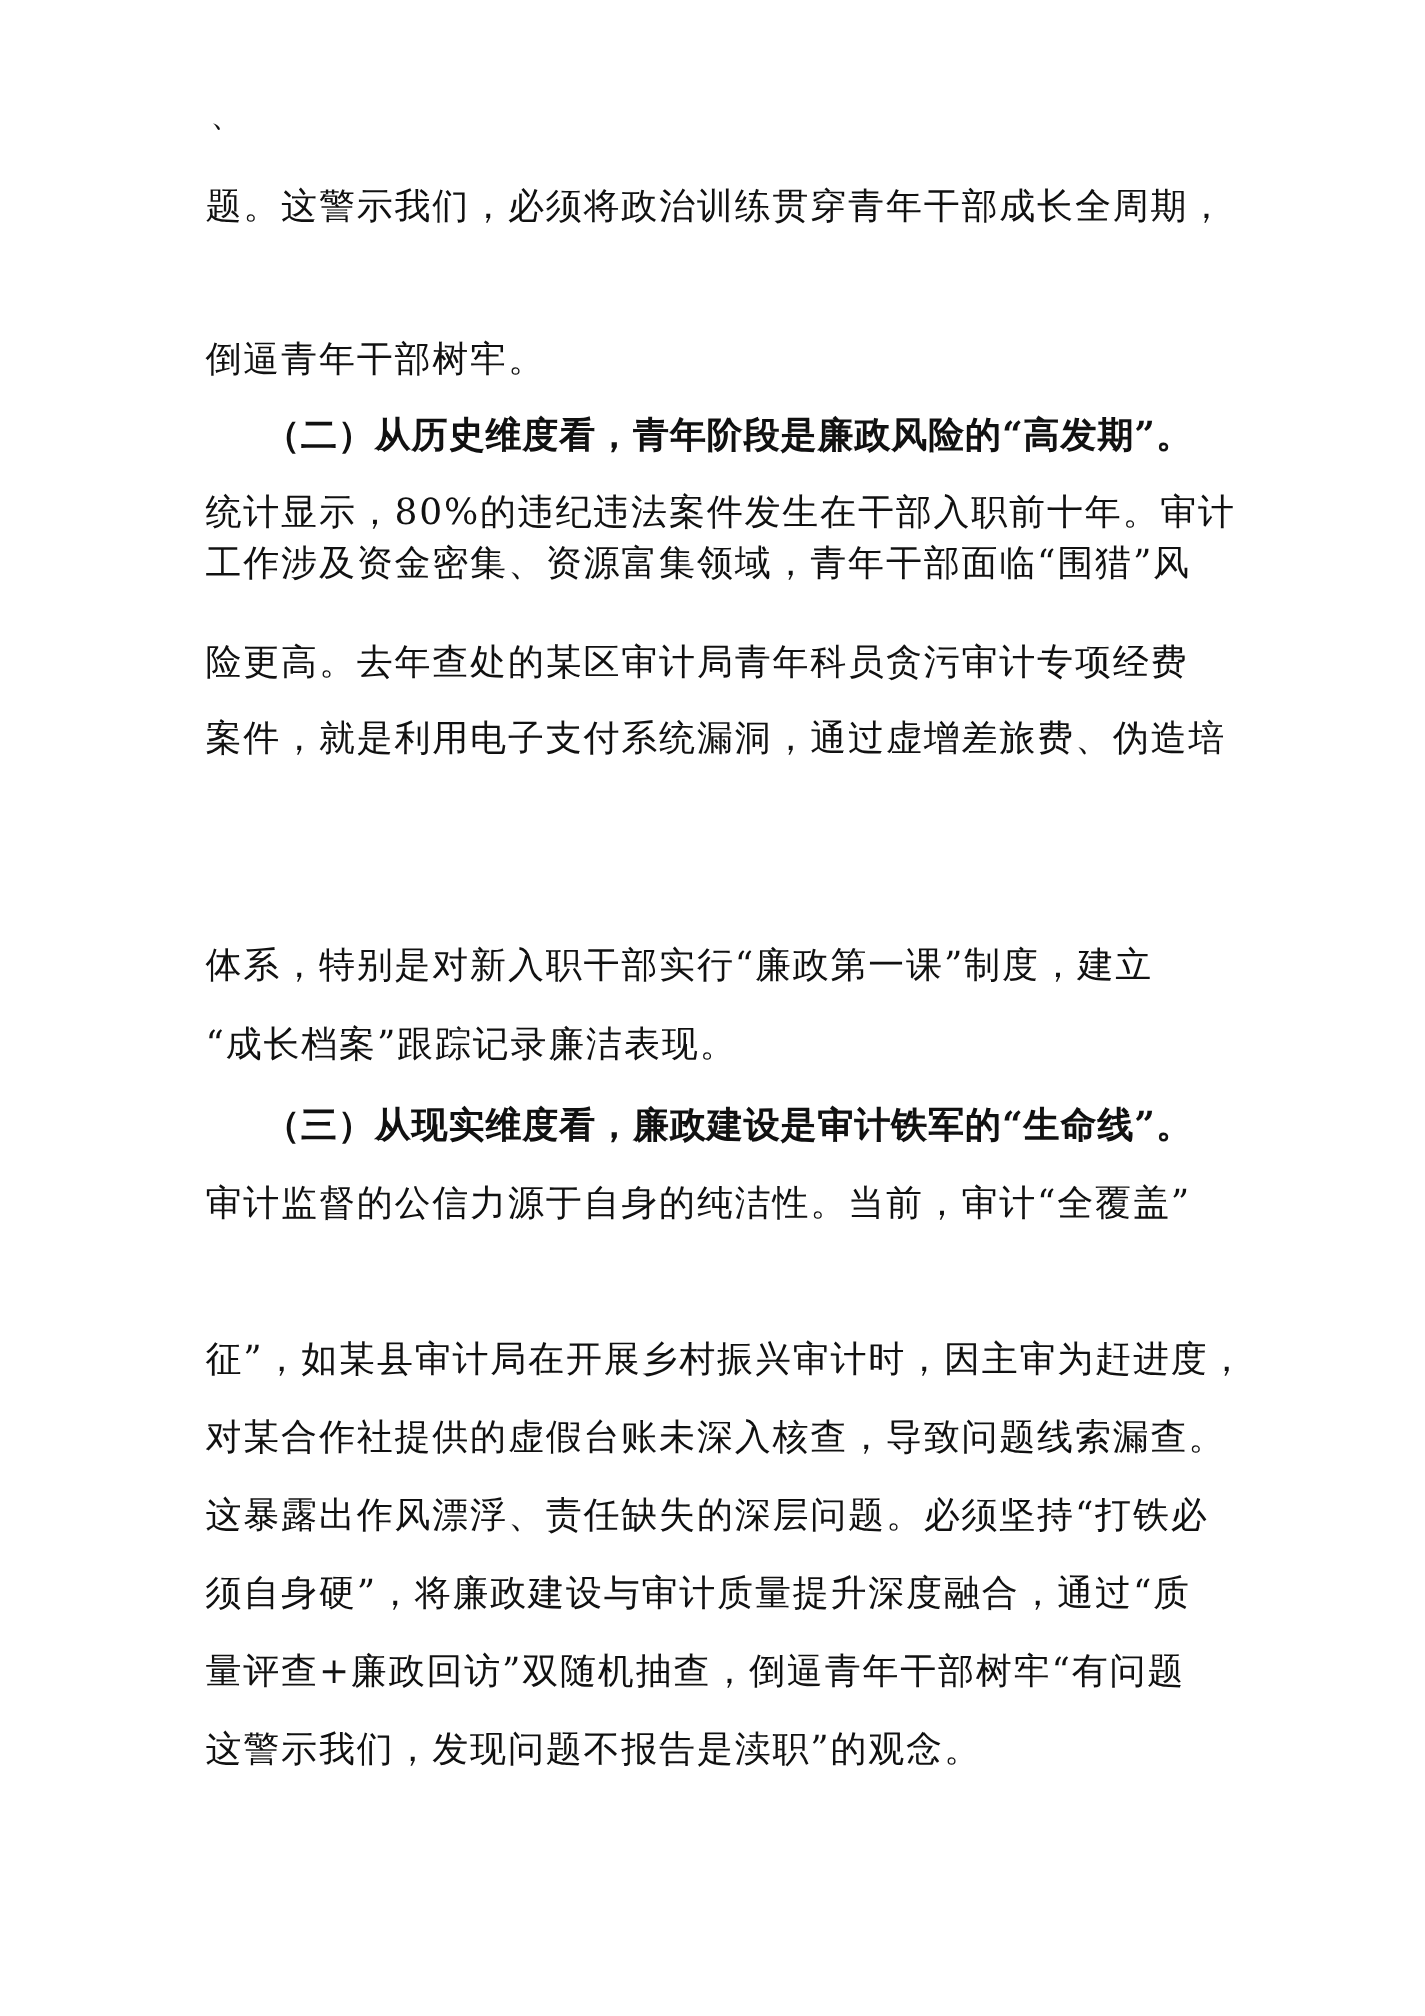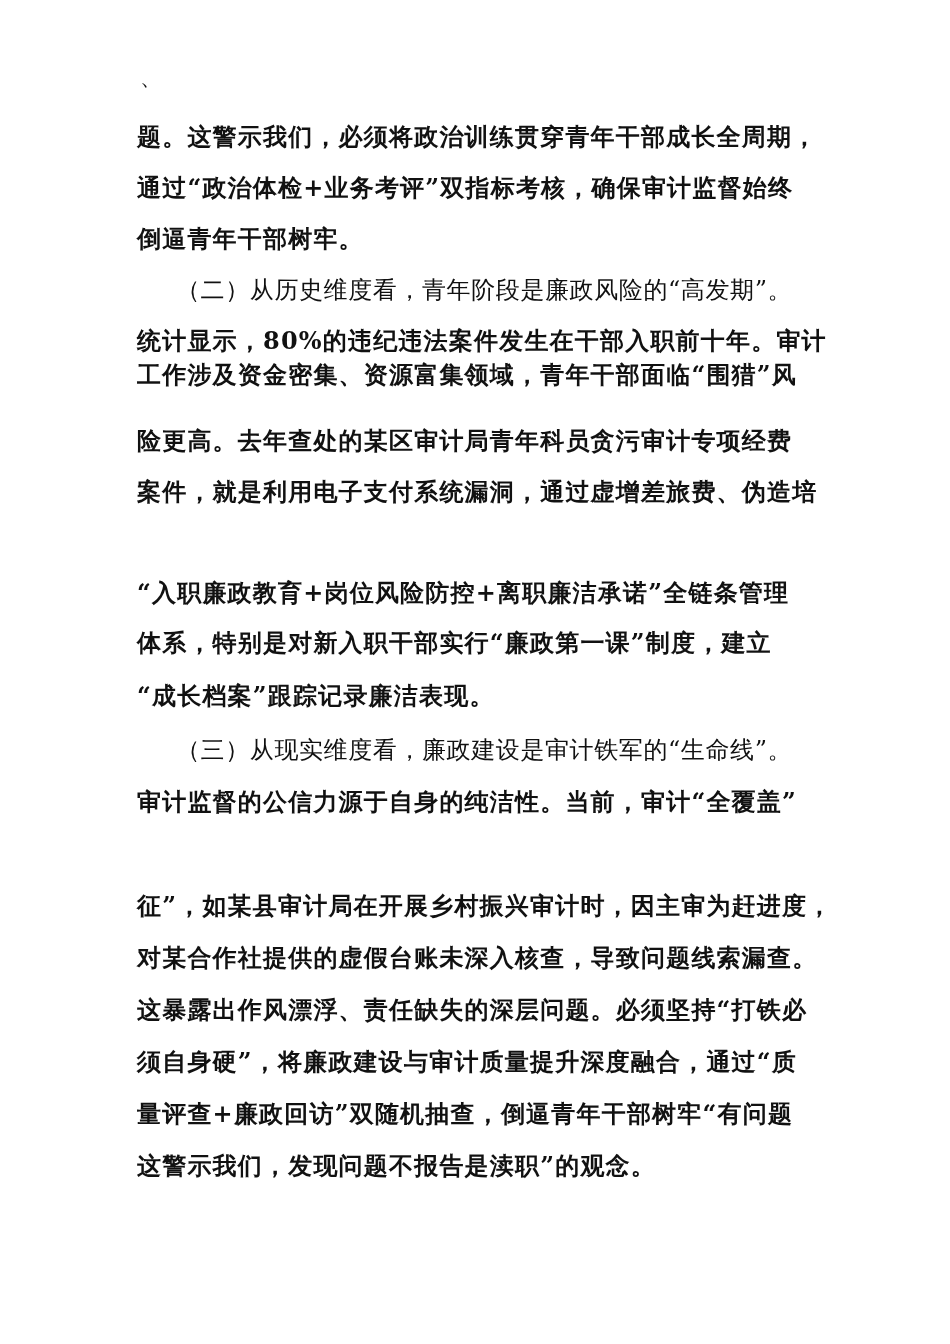--- a/index.html
+++ b/index.html
@@ -1,38 +1,36 @@
 <!DOCTYPE html>
 <html><head>
 <meta charset="utf-8">
 <style>
   html, body { margin: 0; padding: 0; background: #ffffff; }
   body { width: 950px; height: 1344px; position: relative; overflow: hidden;
          font-family: "DejaVu Serif", "Liberation Serif", serif; color: #111; }
   .page { position: absolute; left: 0; top: 0; width: 950px; height: 1344px; background: #fff; }
   .mark { position: absolute; left: 140px; top: 66px; font-size: 22px; line-height: 24px; }
   .line { position: absolute; left: 137px; white-space: nowrap; font-size: 24px; line-height: 30px;
-          letter-spacing: 1.2px; font-weight: bold; }
-  .heading { font-weight: normal; letter-spacing: 0.6px; }
+          letter-spacing: 1.2px; }
+  .heading { font-weight: bold; letter-spacing: 0.6px; }
 </style>
 </head>
 <body>
 
 <div class="page">
   <div class="mark">、</div>
 
   <div class="line" style="top:122px">题。这警示我们，必须将政治训练贯穿青年干部成长全周期，</div>
-  <div class="line" style="top:173px">通过“政治体检+业务考评”双指标考核，确保审计监督始终</div>
   <div class="line" style="top:224px">倒逼青年干部树牢。</div>
   <div class="line heading" style="top:275px; left:176px">（二）从历史维度看，青年阶段是廉政风险的“高发期”。</div>
   <div class="line" style="top:326px">统计显示，80%的违纪违法案件发生在干部入职前十年。审计</div>
   <div class="line" style="top:360px">工作涉及资金密集、资源富集领域，青年干部面临“围猎”风</div>
   <div class="line" style="top:426px">险更高。去年查处的某区审计局青年科员贪污审计专项经费</div>
   <div class="line" style="top:477px">案件，就是利用电子支付系统漏洞，通过虚增差旅费、伪造培</div>
-  <div class="line" style="top:578px">“入职廉政教育+岗位风险防控+离职廉洁承诺”全链条管理</div>
   <div class="line" style="top:628px">体系，特别是对新入职干部实行“廉政第一课”制度，建立</div>
   <div class="line" style="top:681px">“成长档案”跟踪记录廉洁表现。</div>
   <div class="line heading" style="top:735px; left:176px">（三）从现实维度看，廉政建设是审计铁军的“生命线”。</div>
   <div class="line" style="top:787px">审计监督的公信力源于自身的纯洁性。当前，审计“全覆盖”</div>
   <div class="line" style="top:891px">征”，如某县审计局在开展乡村振兴审计时，因主审为赶进度，</div>
   <div class="line" style="top:943px">对某合作社提供的虚假台账未深入核查，导致问题线索漏查。</div>
   <div class="line" style="top:995px">这暴露出作风漂浮、责任缺失的深层问题。必须坚持“打铁必</div>
   <div class="line" style="top:1047px">须自身硬”，将廉政建设与审计质量提升深度融合，通过“质</div>
   <div class="line" style="top:1099px">量评查+廉政回访”双随机抽查，倒逼青年干部树牢“有问题</div>
   <div class="line" style="top:1151px">这警示我们，发现问题不报告是渎职”的观念。</div>

